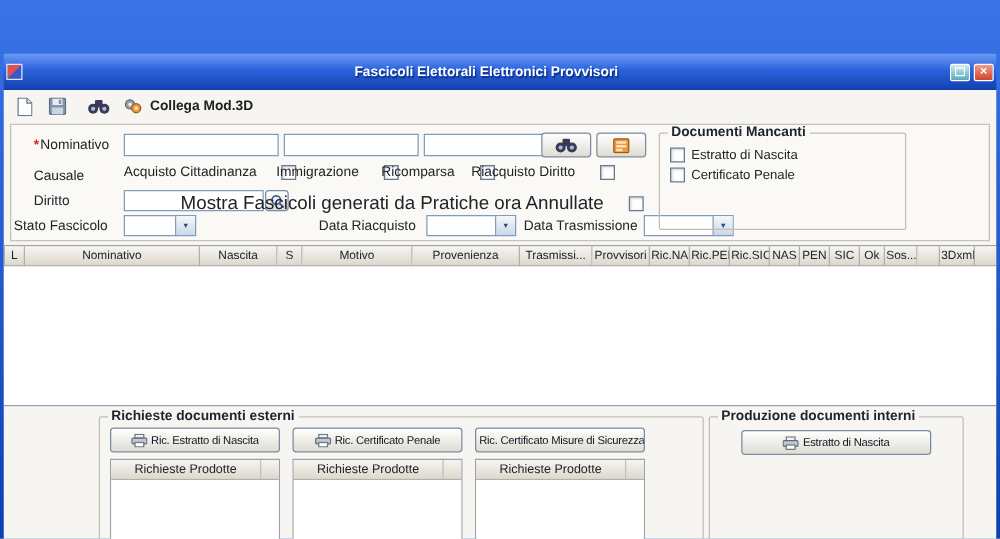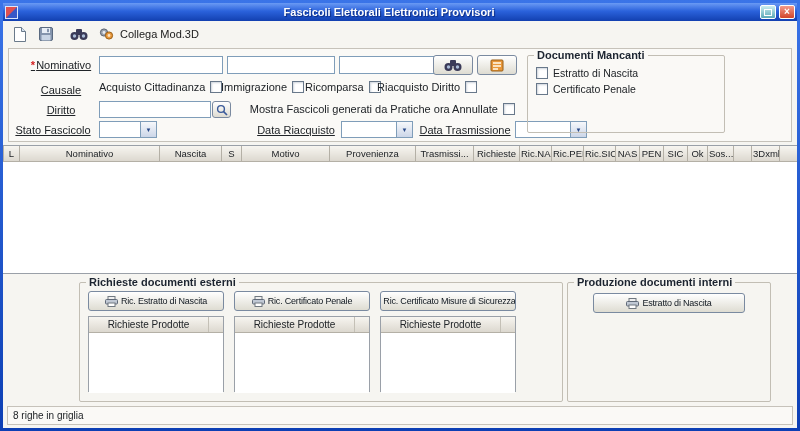--- a/index.html
+++ b/index.html
@@ -1,51 +1,51 @@
 <!DOCTYPE html>
 <html><head>
 <meta charset="utf-8">
 <style>
   html,body{margin:0;padding:0;}
   body{font-family:"Liberation Sans",sans-serif;background:#9aa4b2;}
   .window{width:800px;height:431px;box-sizing:border-box;padding:3px;
           background:linear-gradient(180deg,#3a74e8,#0d3fb4);}
   
-  .titlebar{height:18px;display:flex;align-items:center;gap:3px;padding:0 2px;
-            background:linear-gradient(180deg,#6a9af4,#2b62dc 45%,#1240b0);}
+  .titlebar{height:29px;display:flex;align-items:center;gap:3px;padding:0 2px;
+            background:linear-gradient(180deg,#6a9af4,#2b62dc 45%,#1240b0);margin-top:40px;}
   .app-icon{width:13px;height:13px;border:1px solid #dce6fa;box-sizing:border-box;
             background:linear-gradient(135deg,#e05050 0 48%,#3858c8 52% 100%);}
   .title{flex:1;text-align:center;color:#fff;font-size:11px;font-weight:bold;
          text-shadow:1px 1px 1px #0a2a80;white-space:nowrap;overflow:hidden;}
   .tb-btn{width:16px;height:14px;box-sizing:border-box;border:1px solid #fff;border-radius:2px;
           display:flex;align-items:center;justify-content:center;color:#fff;
           font-size:10px;font-weight:bold;line-height:1;}
   .tb-restore{background:linear-gradient(180deg,#cdeef0,#5aa8b8);}
   .tb-restore::after{content:"";display:block;width:6px;height:5px;border:1px solid #fff;}
   .tb-close{background:linear-gradient(180deg,#f29a8a,#d2452a);}
   
   .client{height:407px;background:#f6f5f1;display:flex;flex-direction:column;overflow:hidden;}
   
   .toolbar{height:26px;display:flex;align-items:center;gap:7px;padding:0 6px;flex:0 0 auto;}
   .tool-icon{display:inline-flex;align-items:center;justify-content:center;width:20px;height:20px;}
-  .toolbar-label{font-size:11px;color:#202020;margin-left:-3px;white-space:nowrap;}
+  .toolbar-label{font-size:11px;color:#202020;margin-left:-3px;white-space:nowrap;font-weight:bold;}
   
   .form-panel{position:relative;margin:1px 5px 3px;height:92px;flex:0 0 auto;
               border:1px solid #c6c2ba;background:#faf9f6;font-size:11px;}
-  .f-label{position:absolute;color:#202428;text-align:center;white-space:nowrap;text-decoration:underline;}
+  .f-label{position:absolute;color:#202428;text-align:left;white-space:nowrap;}
   .req-star{color:#d42020;font-weight:bold;margin-right:1px;}
   .txt{position:absolute;height:18px;border:1px solid #7f9db9;background:#fff;
        font:11px "Liberation Sans",sans-serif;padding:0 3px;box-sizing:border-box;}
   .btn3d{position:absolute;display:inline-flex;align-items:center;justify-content:center;
          border:1px solid #7a8aa0;border-radius:3px;box-sizing:border-box;
          background:linear-gradient(180deg,#ffffff,#dedcd2);padding:0;}
   .cb{display:inline-block;width:12px;height:12px;box-sizing:border-box;flex:0 0 auto;
       border:1px solid #68788a;background:#fff;vertical-align:middle;
       box-shadow:inset 1px 1px 2px rgba(80,100,130,.28);}
-  .f-item{position:absolute;display:inline-flex;align-items:center;gap:5px;white-space:nowrap;color:#202428;}
+  .f-item{position:absolute;display:inline-flex;align-items:center;gap:20px;white-space:nowrap;color:#202428;}
   .combo{position:absolute;display:flex;align-items:stretch;height:17px;box-sizing:border-box;
          border:1px solid #7f9db9;background:#fff;}
   .combo-text{flex:1;font-size:10px;padding:1px 2px;overflow:hidden;}
   .combo-btn{width:15px;display:flex;align-items:center;justify-content:center;
              background:linear-gradient(180deg,#f6f8fb,#ccd6e8);border-left:1px solid #7f9db9;
              color:#2a4a8a;font-size:6px;}
   fieldset.groupbox{border:1px solid #c2beb4;border-radius:2px;margin:0;padding:2px 6px;background:transparent;}
   legend.group-title{font-size:11px;font-weight:bold;color:#1c2430;padding:0 3px;white-space:nowrap;}
   .dm-box{position:absolute;left:518px;top:0;width:198px;height:84px;box-sizing:border-box;}
   .dm-item{display:flex;align-items:center;gap:5px;margin:4px 2px;font-size:10.5px;color:#202428;}
@@ -171,21 +171,21 @@
         </div>
 
       <div class="f-label" style="left:18px;top:55px;width:68px">Diritto</div>
       <input class="txt" style="left: 90px; top: 52px; width: 112px; height: 17px;" value="">
       <button class="btn3d" style="left:203px;top:52px;width:19px;height:17px">
         <svg width="12" height="12" viewBox="0 0 12 12">
             <circle cx="5" cy="5" r="3.4" fill="none" stroke="#3a5a9a" stroke-width="1.4"></circle>
             <line x1="7.6" y1="7.6" x2="11" y2="11" stroke="#3a5a9a" stroke-width="1.6"></line>
           </svg>
       </button>
-      <div class="f-item" style="right:276px;top:54px;font-size:11px">
+      <div class="f-item" style="right:276px;top:54px;font-size:15px">
           <span>Mostra Fascicoli generati da Pratiche ora Annullate</span>
           <span class="cb"></span>
         </div>
 
       <div class="f-label" style="left:2px;top:75px;width:84px">Stato Fascicolo</div>
       <div class="combo" style="left:90px;top:72px;width:58px">
           <span class="combo-text"></span>
           <span class="combo-btn">▼</span>
         </div>
       <div class="f-label" style="left:246px;top:75px;width:82px">Data Riacquisto</div>
@@ -237,21 +237,21 @@
           </colgroup>
           <thead>
             <tr>
               <th>L</th>
               <th>Nominativo</th>
               <th>Nascita</th>
               <th>S</th>
               <th>Motivo</th>
               <th>Provenienza</th>
               <th>Trasmissi...</th>
-              <th>Richieste</th>
+              <th>Provvisori</th>
               <th>Ric.NAS</th>
               <th>Ric.PEN</th>
               <th>Ric.SIC</th>
               <th>NAS</th>
               <th>PEN</th>
               <th>SIC</th>
               <th>Ok</th>
               <th>Sos...</th>
               <th></th>
               <th>3Dxml</th>

